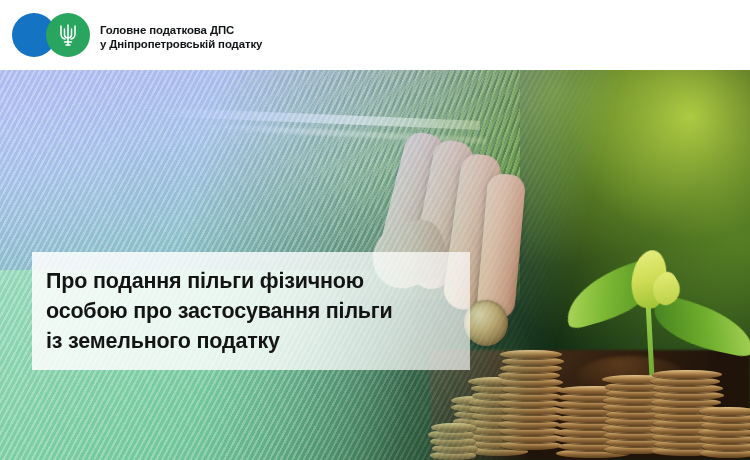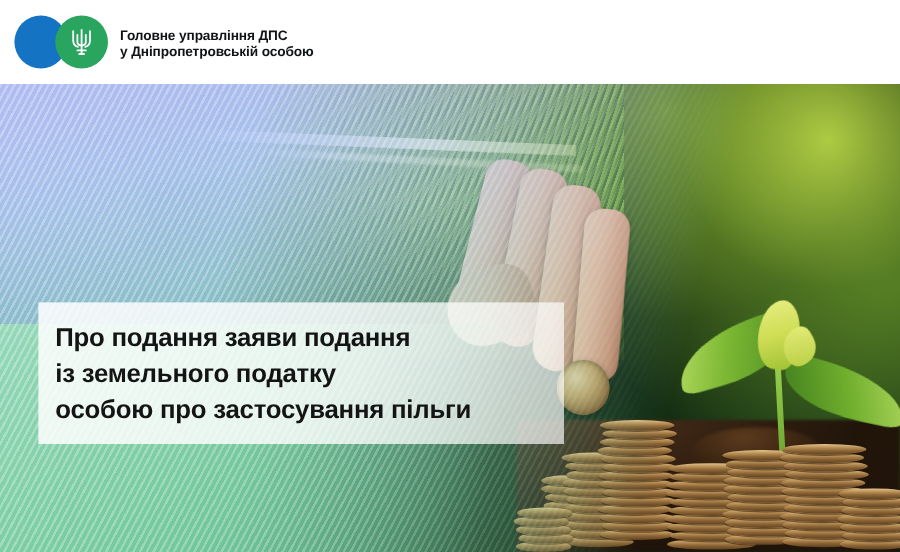--- a/index.html
+++ b/index.html
@@ -227,22 +227,22 @@
             <path d="M14.5 7 L14.5 13 Q14.5 15.5 11 16"></path>
             <path d="M7.5 20 L14.5 20"></path>
             <path d="M9 23 L13 23"></path>
           </g>
         </svg>
       </div>
     </div>
 
     <div class="header-text">
       <div class="org-sub">
-        <div>Головне управління ДПС</div>
-        <div>у Дніпропетровській особою</div>
+        <div>Головне податкова ДПС</div>
+        <div>у Дніпропетровській податку</div>
       </div>
     </div>
 
   </div>
 
   <div class="banner">
 
     <div class="layer bg-bokeh"></div>
 
     <div class="layer bg-field">
@@ -366,19 +366,19 @@
           <div class="coin" style="width: 46px; height: 9px; bottom: 21px; left: -1.85163px;"></div>
           <div class="coin" style="width: 46px; height: 9px; bottom: 28px; left: 0.988227px;"></div>
         </div>
       </div>
 
     <div class="layer wash"></div>
     <div class="layer wash-bottom"></div>
     <div class="layer stripes"></div>
 
     <div class="title-card">
-      <div class="title-line">Про подання заяви подання</div>
+      <div class="title-line">Про подання пільги фізичною</div>
+      <div class="title-line">особою про застосування пільги</div>
       <div class="title-line">із земельного податку</div>
-      <div class="title-line">особою про застосування пільги</div>
     </div>
 
   </div>
 </div>
 
 </body></html>

